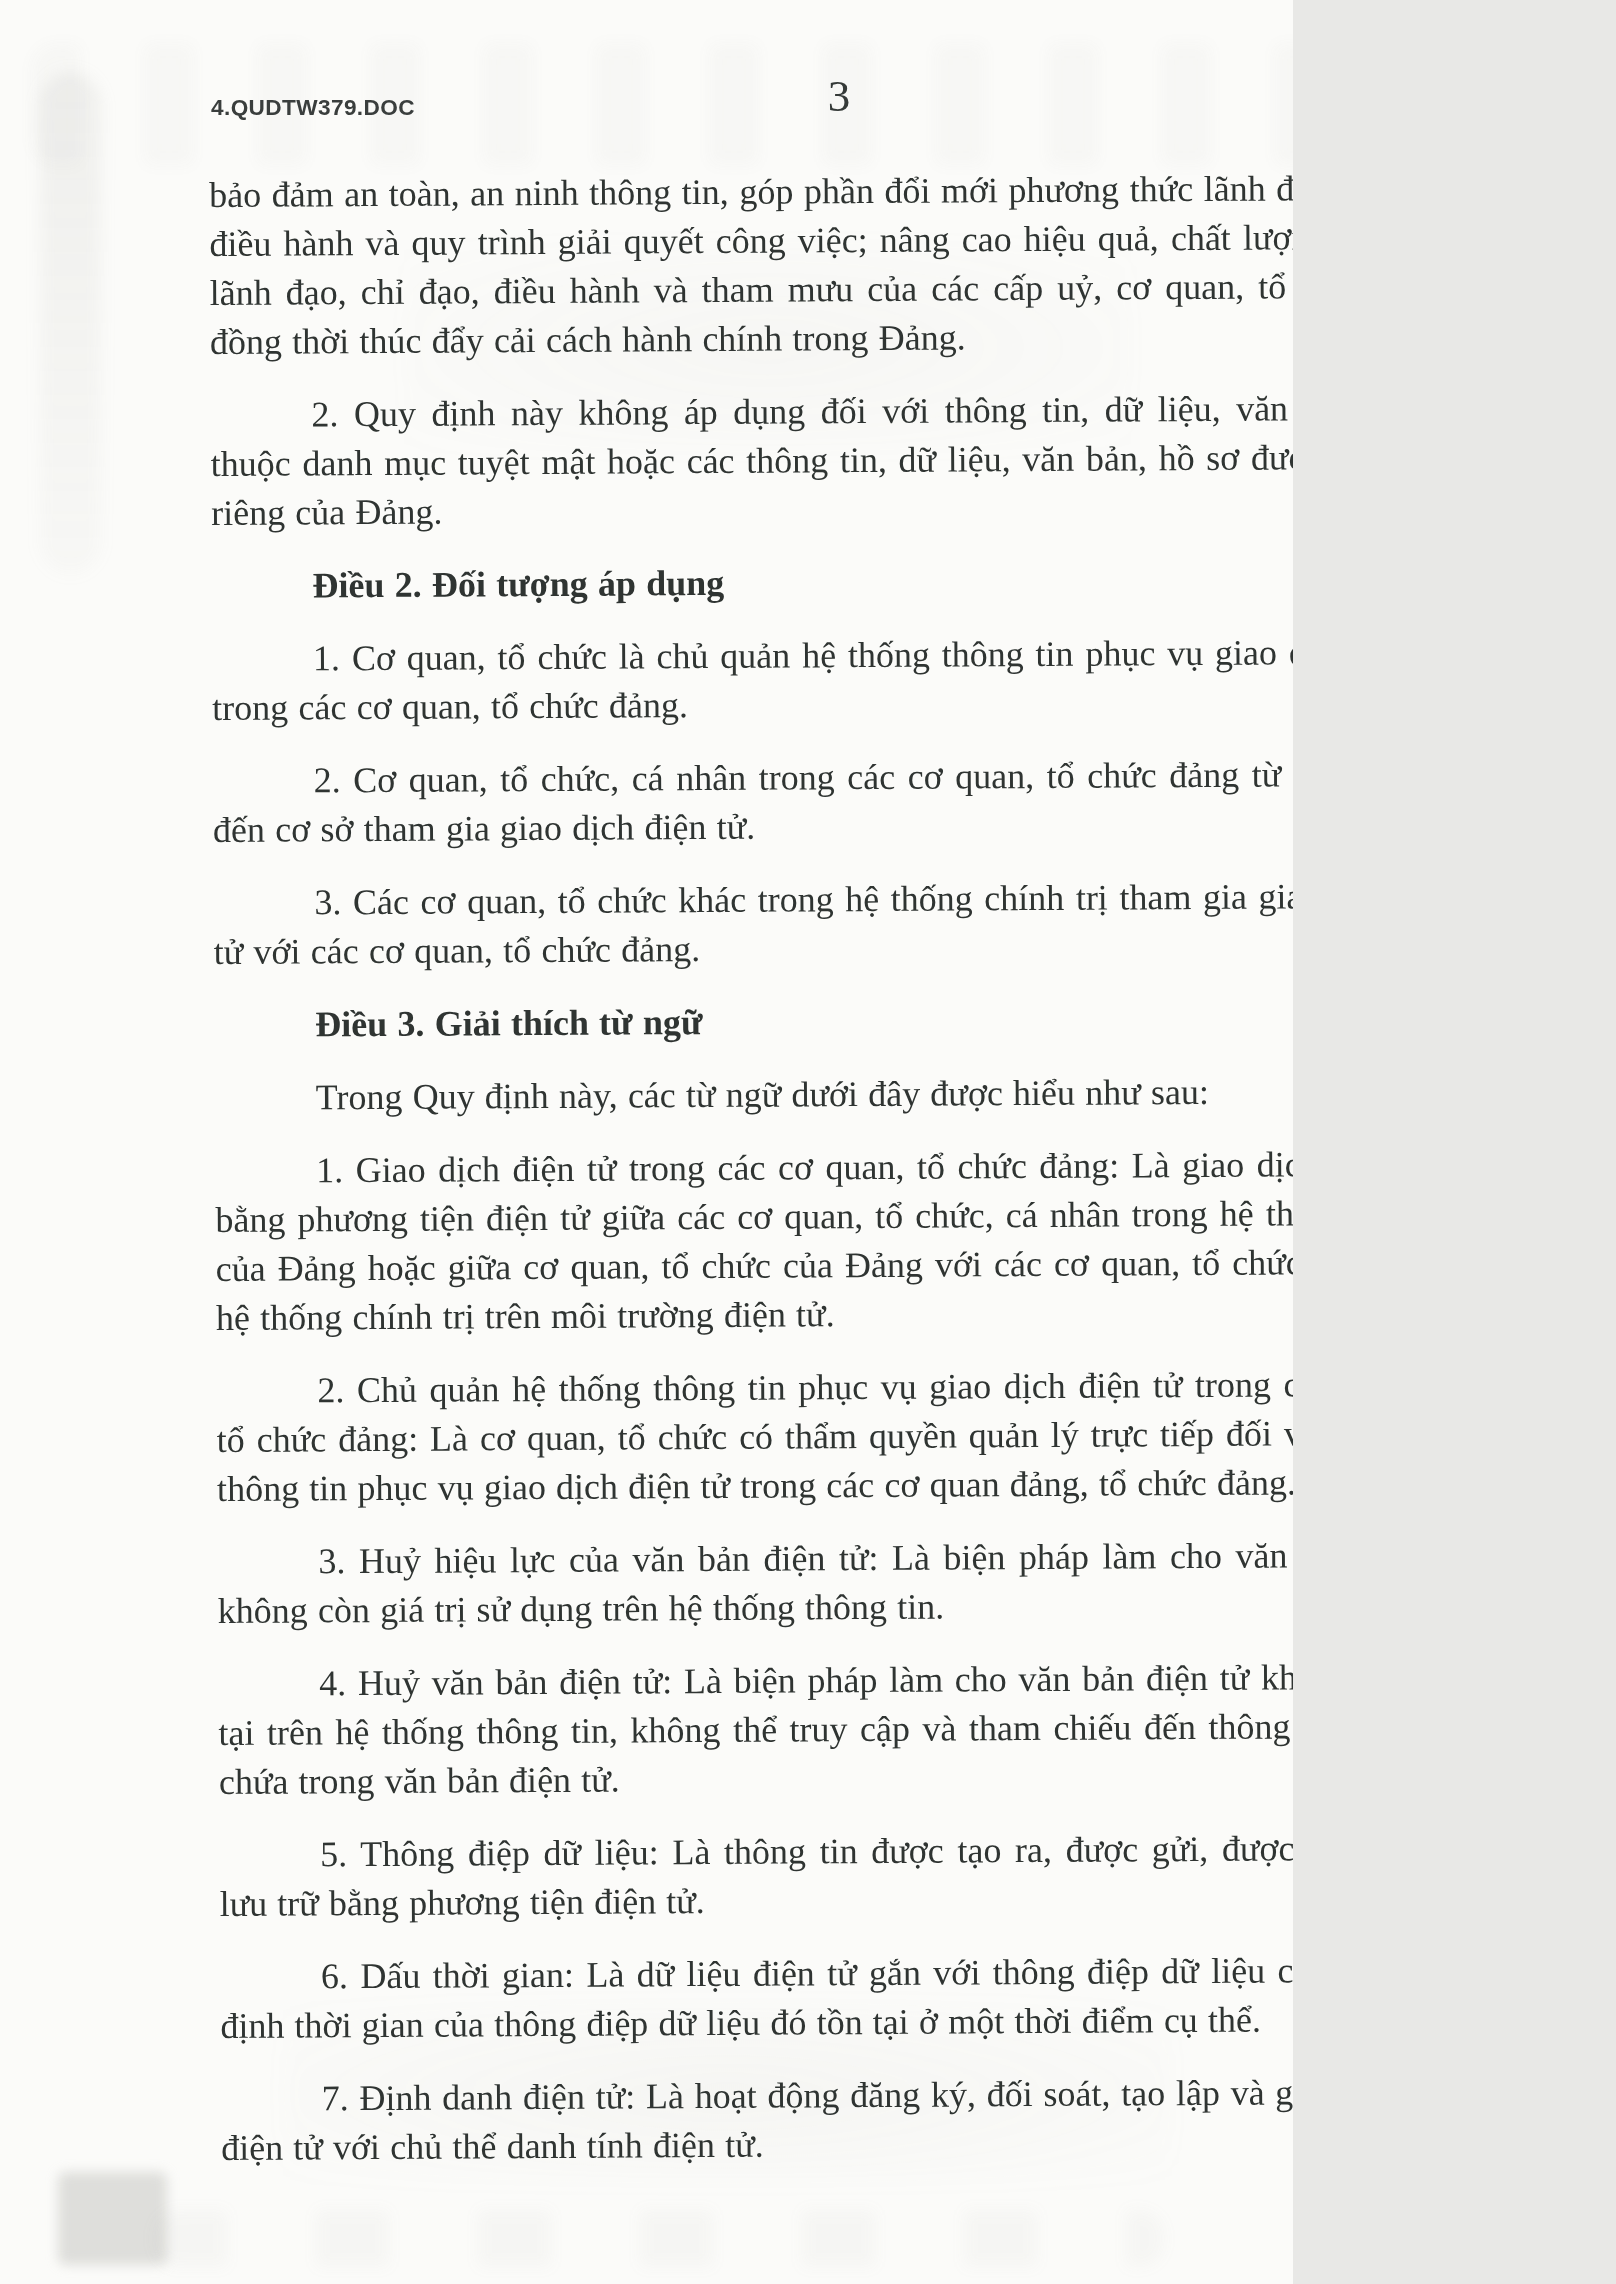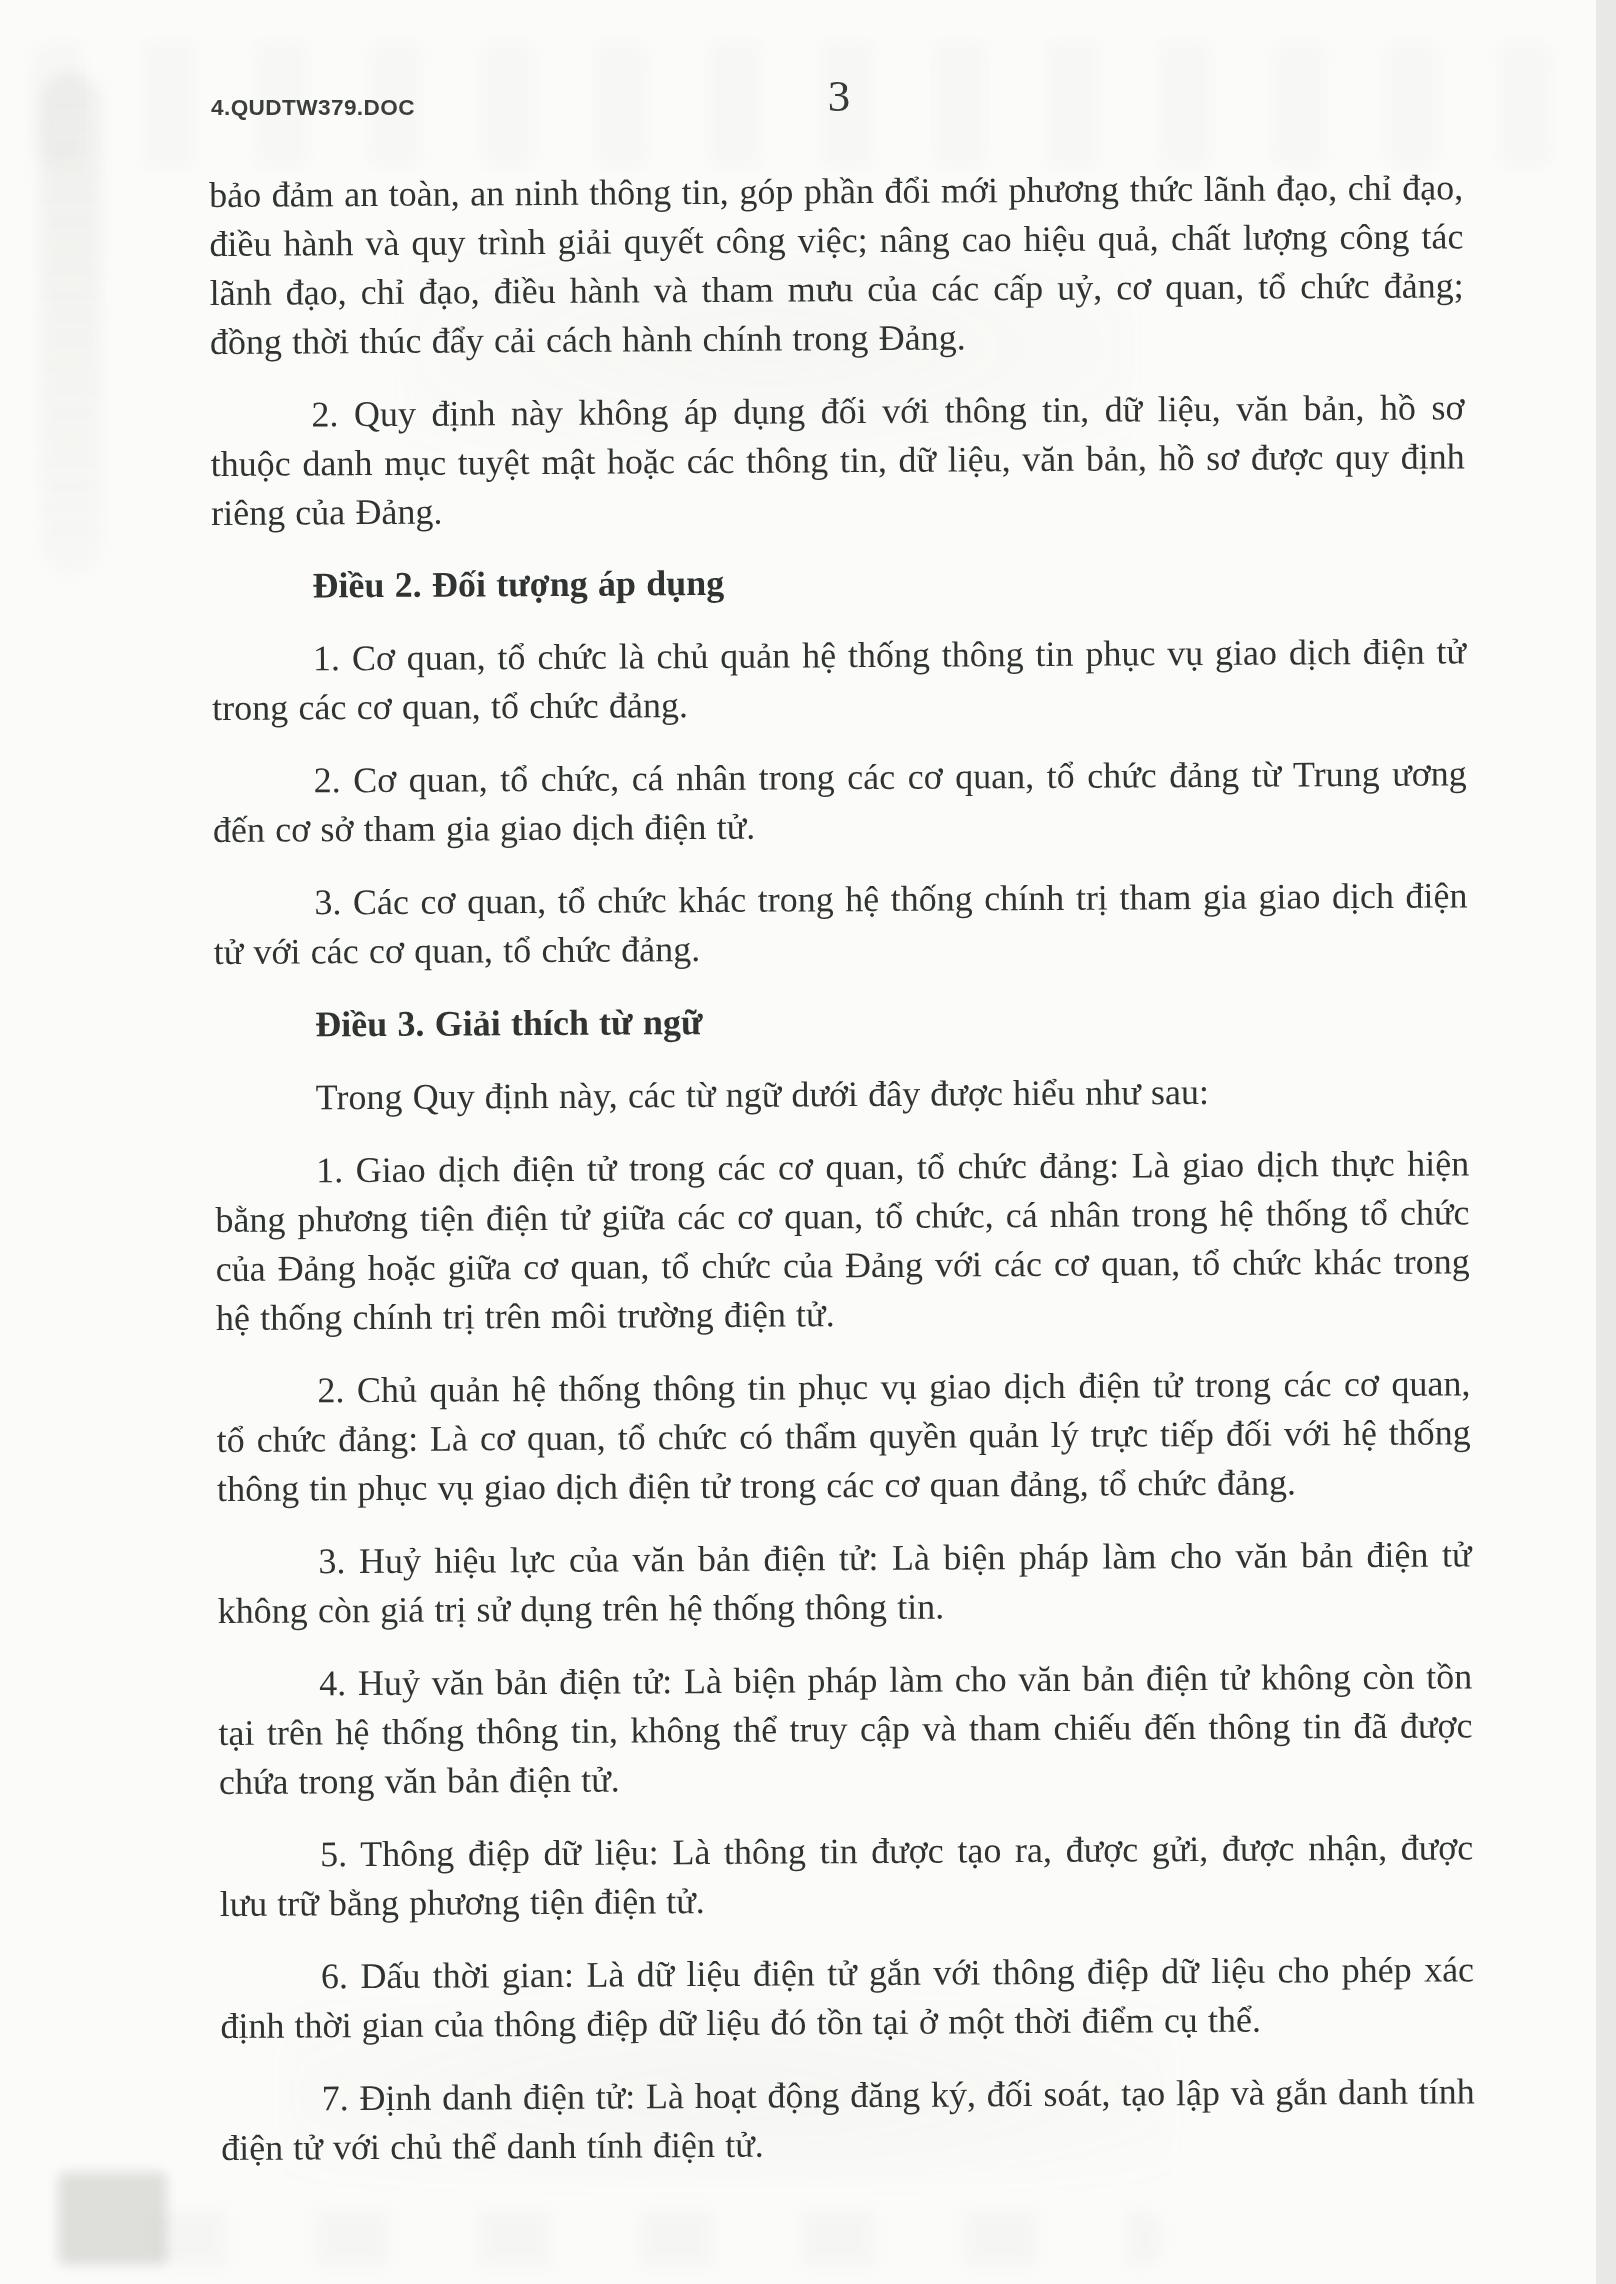--- a/index.html
+++ b/index.html
@@ -1,24 +1,23 @@
 <!DOCTYPE html>
 <html style="font-size:13px"><head>
 <meta charset="utf-8">
 <style>
   html, body { margin: 0; padding: 0; background: #e8e8e6; }
   .page {
     position: relative;
-    width: 1572px;
+    width: 1293px;
     height: 2284px;
     background: #fbfbf9;
     overflow: hidden;
     font-family: "Liberation Serif", serif;
     color: #2f3432;
-    padding-left: 24px;
   }
   .doc-code {
     position: absolute;
     left: 211px;
     top: 95px;
     font-family: "Liberation Sans", sans-serif;
     font-size: 22.6px;
     font-weight: 600;
     letter-spacing: 0.4px;
     color: #3a3e3d;

